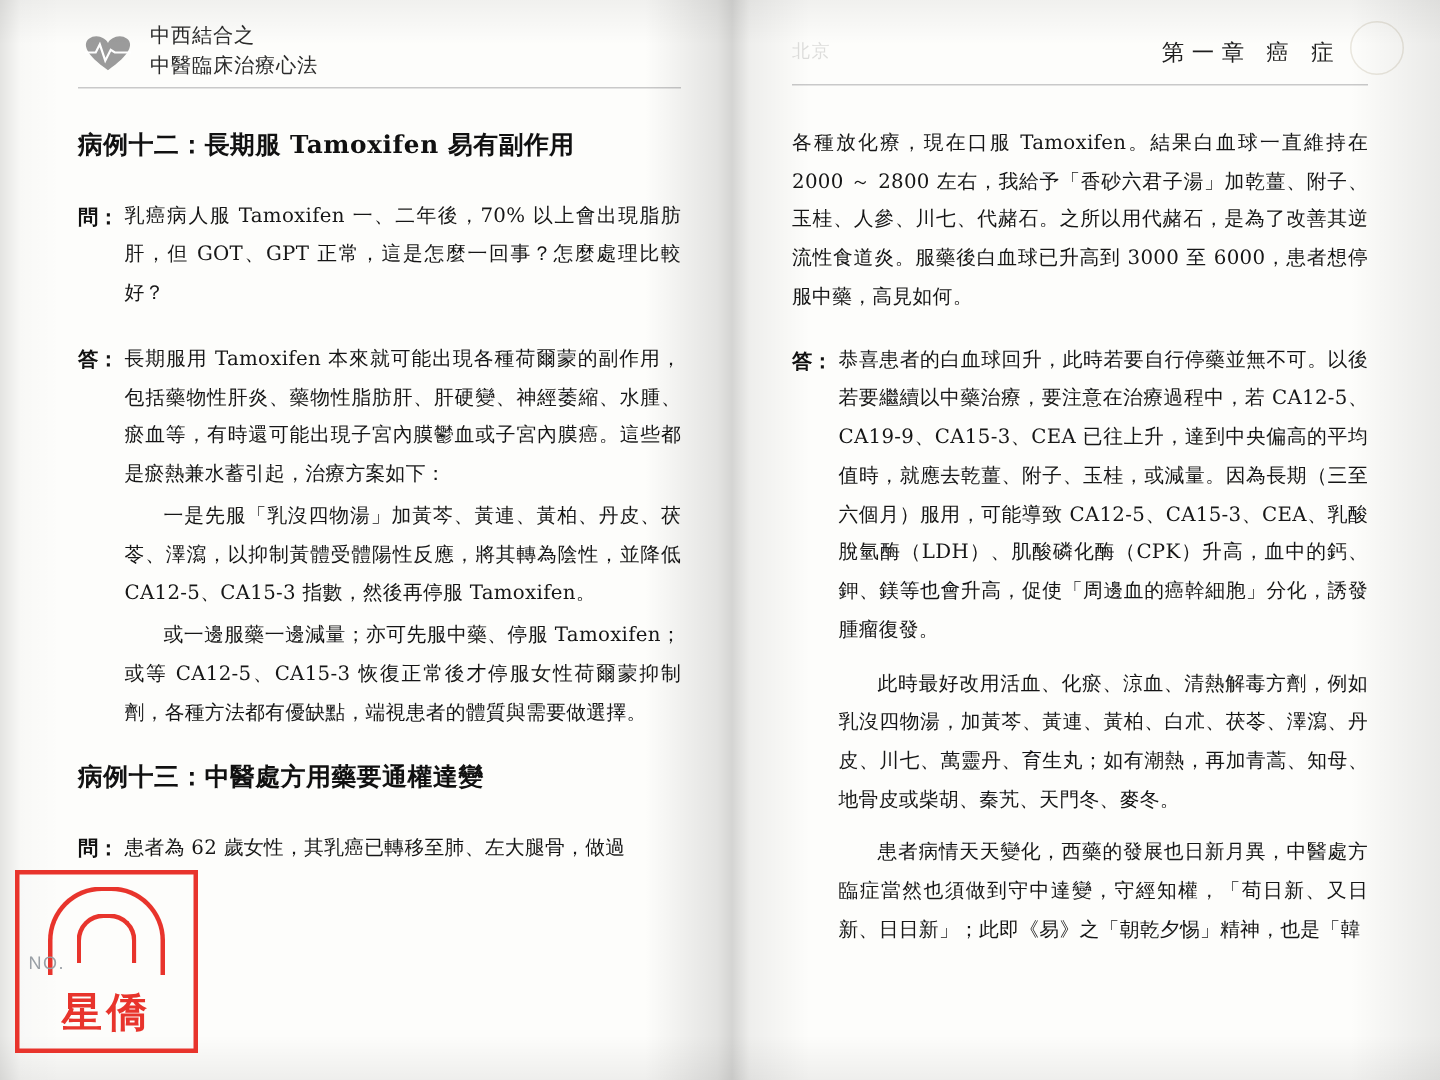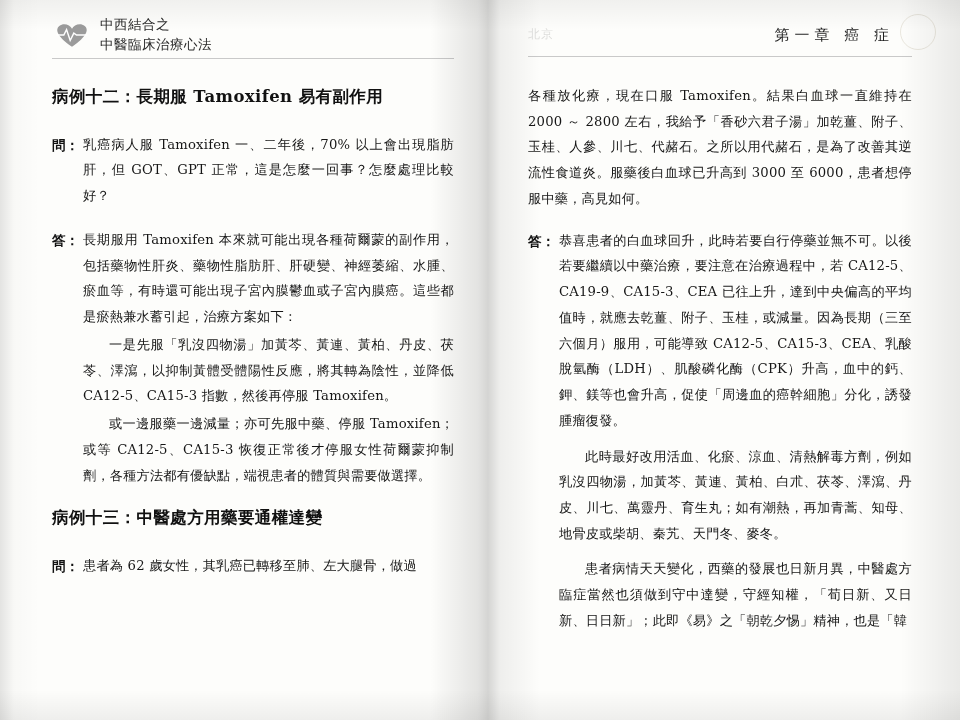--- a/index.html
+++ b/index.html
@@ -305,14 +305,22 @@
       <div class="mark">答：</div>
       <div class="body">
         <p class="para">恭喜患者的白血球回升，此時若要自行停藥並無不可。以後若要繼續以中藥治療，要注意在治療過程中，若 CA12-5、CA19-9、CA15-3、CEA 已往上升，達到中央偏高的平均值時，就應去乾薑、附子、玉桂，或減量。因為長期（三至六個月）服用，可能導致 CA12-5、CA15-3、CEA、乳酸脫氫酶（LDH）、肌酸磷化酶（CPK）升高，血中的鈣、鉀、鎂等也會升高，促使「周邊血的癌幹細胞」分化，誘發腫瘤復發。</p>
         <p class="para indent gap">此時最好改用活血、化瘀、涼血、清熱解毒方劑，例如乳沒四物湯，加黃芩、黃連、黃柏、白朮、茯苓、澤瀉、丹皮、川七、萬靈丹、育生丸；如有潮熱，再加青蒿、知母、地骨皮或柴胡、秦艽、天門冬、麥冬。</p>
         <p class="para indent gap">患者病情天天變化，西藥的發展也日新月異，中醫處方臨症當然也須做到守中達變，守經知權，「荀日新、又日新、日日新」；此即《易》之「朝乾夕惕」精神，也是「韓</p>
       </div>
     </div>
 
   </div>
 
+  <div class="watermark">
+    <div class="wm-inner">
+      <div class="wm-arc"></div>
+      <div class="wm-arc-in"></div>
+      <div class="wm-sub">NO.</div>
+      <div class="wm-word">星僑</div>
+    </div>
+  </div>
 
 </div>
 
 </body></html>

